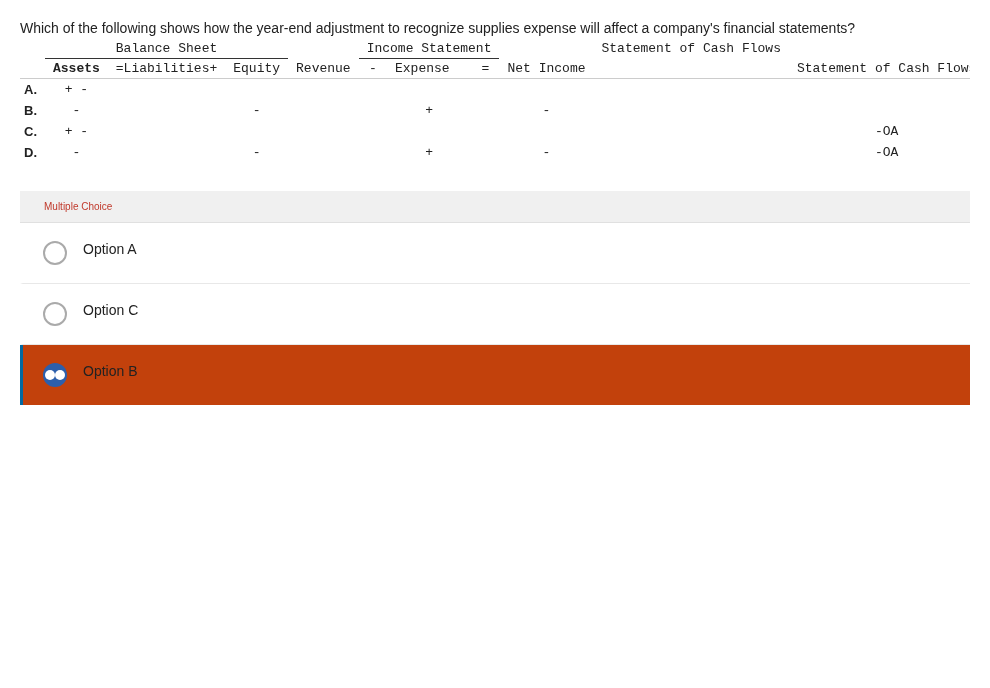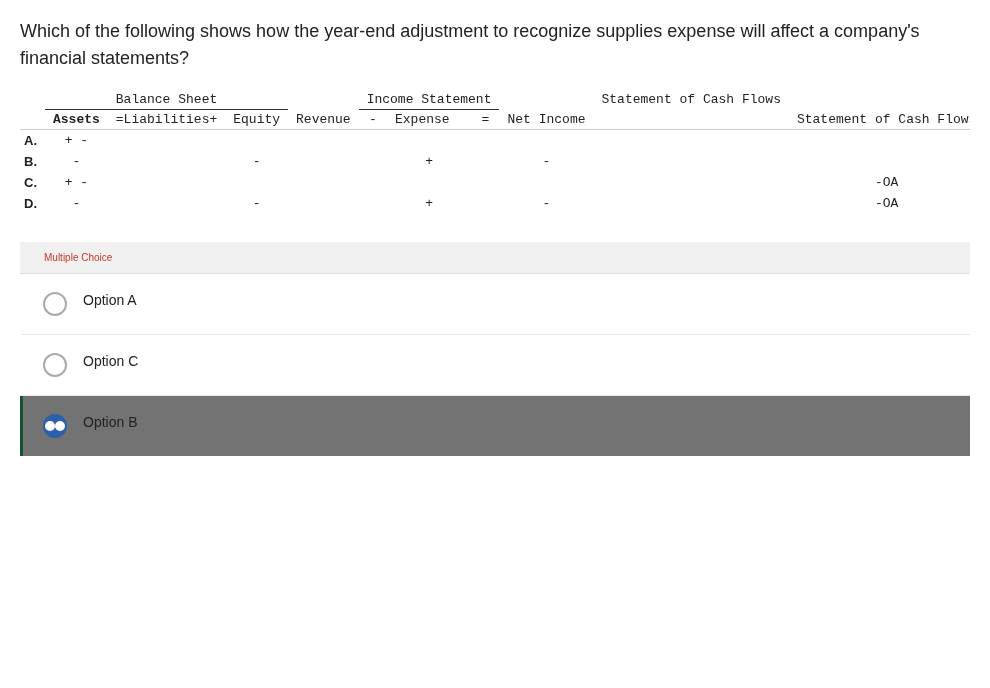--- a/index.html
+++ b/index.html
@@ -7,23 +7,22 @@
       font-family: Arial, sans-serif;
       font-size: 14px;
       background: #fff;
       color: #222;
       padding: 18px 20px;
       width: 990px;
       min-height: 688px;
     }
 
     .question {
-      font-size: 18px;
+      font-size: 14px;
       line-height: 1.5;
-      margin-bottom: 18px;
       color: #222;
     }
 
     .table-container {
       margin-bottom: 28px;
       overflow-x: auto;
     }
 
     table {
       border-collapse: collapse;
@@ -84,22 +83,22 @@
       background: #fff;
       cursor: pointer;
       gap: 16px;
     }
 
     .mc-option:last-child {
       border-bottom: none;
     }
 
     .mc-option.selected {
-      background: #737373;
-      border-left: 3px solid #14532d;
+      background: #c2410c;
+      border-left: 3px solid #0369a1;
     }
 
     .mc-option:not(.selected) {
       border-left: 3px solid transparent;
     }
 
     .radio-circle {
       width: 24px;
       height: 24px;
       border-radius: 50%;

